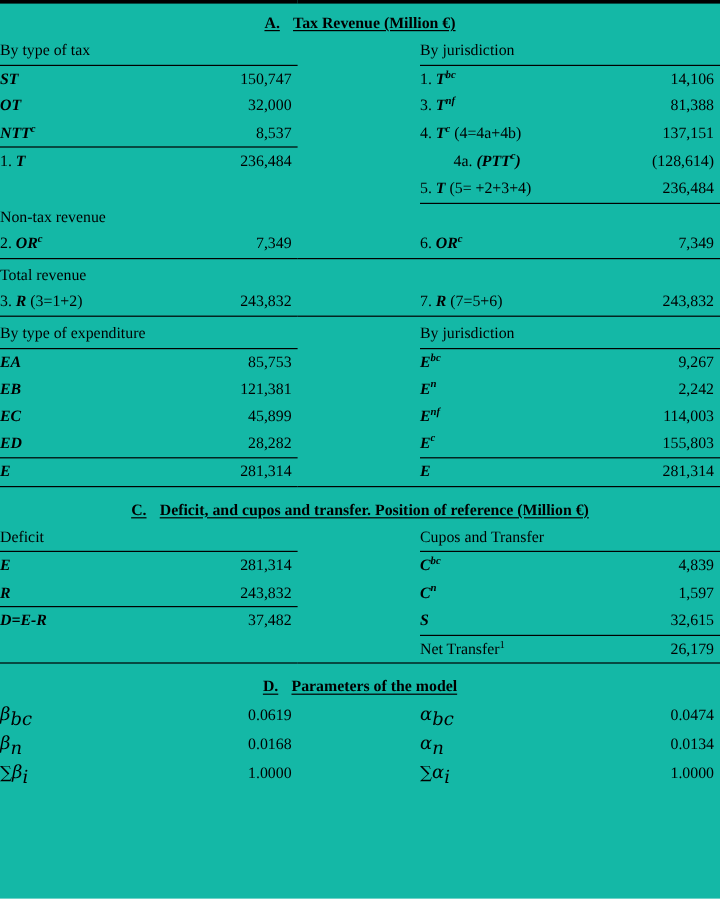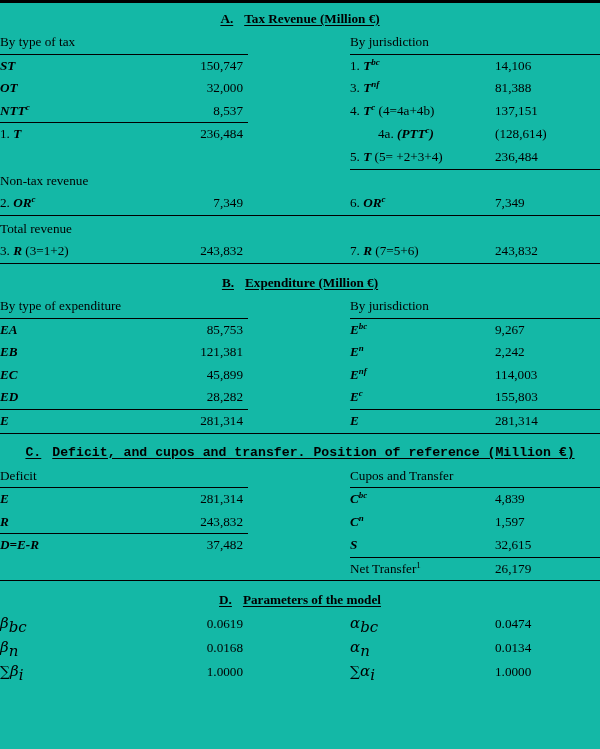--- a/index.html
+++ b/index.html
@@ -32,21 +32,21 @@
   col.c5 { width: 105px; }
 
   td {
     padding: 0;
     vertical-align: baseline;
     line-height: 22.6px;
     white-space: nowrap;
   }
   td.lbl      { text-align: left; }
   td.val      { text-align: right; padding-right: 5px; }
-  td.valr     { text-align: left; padding-right: 5px; }
+  td.valr     { text-align: right; padding-right: 5px; }
   td.gap      { }
 
   
   .ptitle {
     text-align: center;
     font-weight: bold;
     line-height: 24px;
   }
   .ptitle span.u {
     text-decoration: underline;
@@ -192,25 +192,20 @@
     <td class="val b">243,832</td>
     <td class="gap"></td>
     <td class="lbl"><span class="b">7.</span> <span class="bi">R</span> <span class="b">(7=5+6)</span></td>
     <td class="valr b">243,832</td>
   </tr>
 
   <tr class="rule-full-thin">
     <td colspan="5" style="line-height:3px;font-size:1px;">&nbsp;</td>
   </tr>
 
-  <tr>
-    <td colspan="5" class="ptitle" style="padding-top:4px;">
-      <span class="u"><span class="letter">B.</span><span>Expenditure (Million €)</span></span>
-    </td>
-  </tr>
 
   <tr>
     <td colspan="2" class="lbl b ul-l">By type of expenditure</td>
     <td class="gap"></td>
     <td colspan="2" class="lbl b ul-r">By jurisdiction</td>
   </tr>
 
   <tr>
     <td class="lbl bi">EA</td>
     <td class="val">85,753</td>
@@ -249,21 +244,21 @@
     <td class="gap"></td>
     <td class="lbl bi">E</td>
     <td class="valr b">281,314</td>
   </tr>
 
   <tr class="rule-full-thin">
     <td colspan="5" style="line-height:3px;font-size:1px;">&nbsp;</td>
   </tr>
 
   <tr>
-    <td colspan="5" class="ptitle" style="padding-top:4px;font-family:Liberation Mono, monospace;">
+    <td colspan="5" class="ptitle" style="padding-top:4px;">
       <span class="u"><span class="letter">C.</span><span>Deficit, and cupos and transfer. Position of reference (Million €)</span></span>
     </td>
   </tr>
 
   <tr>
     <td colspan="2" class="lbl b ul-l">Deficit</td>
     <td class="gap"></td>
     <td colspan="2" class="lbl b ul-r">Cupos and Transfer</td>
   </tr>
 

